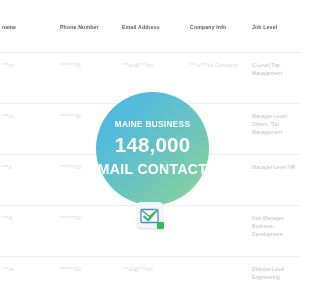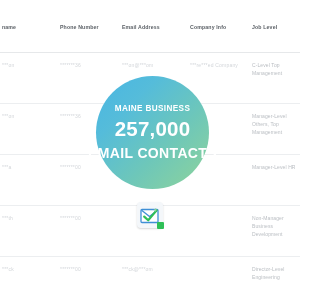--- a/index.html
+++ b/index.html
@@ -75,21 +75,21 @@
   }
 
   
   .clip-left { padding-left: 2px; }
   .clip-right { padding-right: 0; }
 
   
   .badge-wrap {
     position: absolute;
     left: 96px;
-    top: 76px;
+    top: 92px;
     width: 113px;
     height: 113px;
     pointer-events: auto;
   }
 
   .badge-circle {
     position: absolute;
     inset: 0;
     border-radius: 50%;
     background: linear-gradient(135deg, #49b6e3 0%, #55bcda 28%, #6ec7b9 62%, #8fd49a 100%);
@@ -224,21 +224,21 @@
         <td class="masked"></td>
         <td class="job">Director-Level Engineering</td>
         <td class="loc clip-right">Unite… Mam…</td>
       </tr>
     </tbody>
   </table>
 
   <div class="badge-wrap">
     <div class="badge-circle">
       <div class="badge-top">MAINE BUSINESS</div>
-      <div class="badge-count">257,000</div>
+      <div class="badge-count">148,000</div>
       <div class="badge-bottom">EMAIL CONTACTS</div>
     </div>
   </div>
 
   <div class="verify-icon">
     <svg width="20" height="17" viewBox="0 0 20 17" aria-hidden="true">
       <rect x="1" y="2.5" width="17" height="13" rx="1" fill="#ffffff" stroke="#3f8fd6" stroke-width="1.3"></rect>
       <path d="M1.6 3.2 L9.5 9.6 L17.4 3.2" fill="none" stroke="#3f8fd6" stroke-width="1.3" stroke-linejoin="round"></path>
       <path d="M4.2 9.6 L8.2 13.3 L16.6 3.4" fill="none" stroke="#2fbf57" stroke-width="2.2" stroke-linecap="round" stroke-linejoin="round"></path>
       <path d="M15.4 0.9 l0.6 1.4 1.4 0.6 -1.4 0.6 -0.6 1.4 -0.6 -1.4 -1.4 -0.6 1.4 -0.6 z" fill="#8fd49a"></path>

